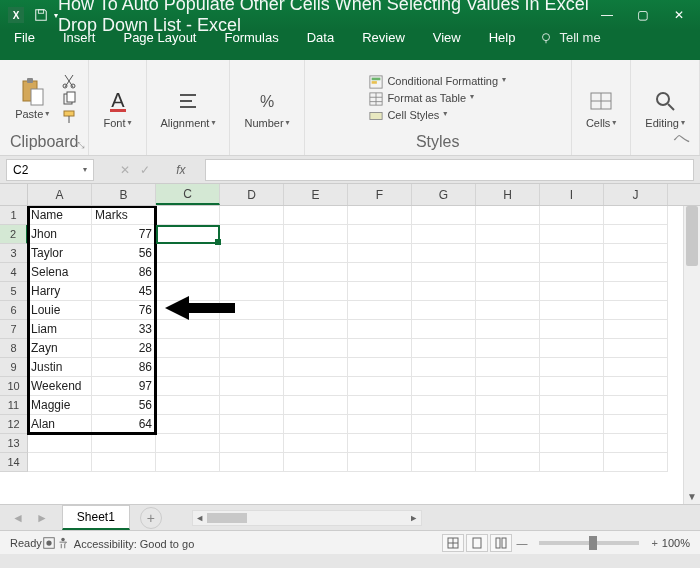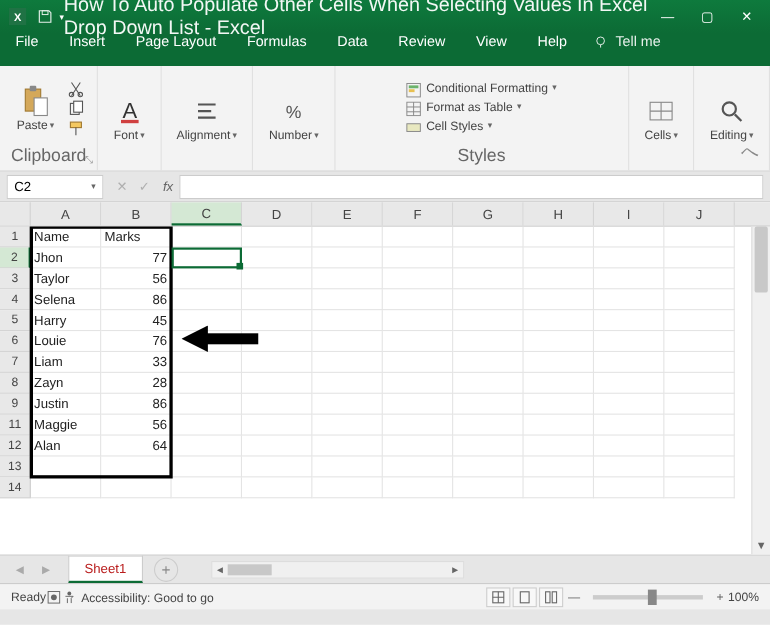--- a/index.html
+++ b/index.html
@@ -28,21 +28,21 @@
     .big-btn .lbl { display: flex; align-items: center; gap: 2px; }
     .mini-col { display: flex; flex-direction: column; gap: 3px; font-size: 11px; color: #444; }
     .mini-item { display: flex; align-items: flex-start; gap: 4px; cursor: pointer; white-space: nowrap; }
     .mini-item .mico { width: 14px; height: 14px; }
     .dropdown-arrow { font-size: 8px; color: #666; }
     .ribbon-collapse { position: absolute; right: 10px; bottom: 6px; color: #888; cursor: pointer; }
     .launcher { font-size: 9px; color: #888; position: absolute; bottom: 4px; right: 4px; }
     .paste-side { display: flex; flex-direction: column; gap: 2px; margin-left: 4px; }
     .paste-side .pico { width: 16px; height: 16px; }
     
-    .formula-bar { height: 28px; background: #e6e6e6; border-bottom: 1px solid #ccc; display: flex; align-items: center; padding: 3px 6px; gap: 6px; }
+    .formula-bar { height: 28px; background: #e6e6e6; border-bottom: 1px solid #ccc; display: flex; align-items: center; padding: 3px 6px; gap: 20px; }
     .name-box { width: 88px; height: 22px; background: white; border: 1px solid #ccc; font-size: 12px; padding: 2px 6px; display: flex; align-items: center; justify-content: space-between; }
     .fb-btns { display: flex; gap: 10px; color: #b0b0b0; font-size: 12px; padding: 0 6px; }
     .fx-label { font-style: italic; font-size: 12px; color: #666; }
     .fb-input { flex: 1; height: 22px; background: white; border: 1px solid #ccc; }
     
     .grid-area { height: 320px; background: white; position: relative; display: flex; flex-direction: column; }
     .col-headers { display: flex; height: 22px; background: #e8e8e8; border-bottom: 1px solid #ccc; }
     .corner { width: 28px; border-right: 1px solid #ccc; background: #e8e8e8; }
     .col-h { width: 64px; border-right: 1px solid #d4d4d4; display: flex; align-items: center; justify-content: center; font-size: 12px; color: #444; background: #e8e8e8; }
     .col-h.sel { background: #d4e8d4; border-bottom: 2px solid #0c6b35; }
@@ -55,21 +55,21 @@
     .thick-border { position: absolute; border: 3px solid black; pointer-events: none; }
     .sel-cell { position: absolute; border: 2px solid #0c6b35; background: rgba(255,255,255,0.01); pointer-events: none; }
     .sel-handle { position: absolute; width: 6px; height: 6px; background: #0c6b35; bottom: -3px; right: -3px; }
     .arrow-annot { position: absolute; }
     .vscroll { position: absolute; right: 0; top: 22px; bottom: 0; width: 17px; background: #f0f0f0; border-left: 1px solid #ddd; }
     .vscroll .thumb { position: absolute; top: 0; left: 2px; right: 2px; height: 60px; background: #c8c8c8; border-radius: 2px; }
     .vscroll .arrow-down { position: absolute; bottom: 2px; left: 0; right: 0; text-align: center; font-size: 10px; color: #666; }
     
     .sheet-tabs { height: 26px; background: #e6e6e6; border-top: 1px solid #ccc; display: flex; align-items: center; padding: 0 6px; font-size: 12px; }
     .st-nav { color: #aaa; padding: 0 6px; cursor: pointer; }
-    .sheet-tab { padding: 4px 14px; background: white; border: 1px solid #ccc; border-bottom: 2px solid #0c6b35; cursor: pointer; margin-left: 8px; color: #b91c1c; }
+    .sheet-tab { padding: 4px 14px; background: white; border: 1px solid #ccc; border-bottom: 2px solid #0c6b35; cursor: pointer; margin-left: 8px; color: #000000; }
     .add-sheet { width: 22px; height: 22px; border: 1px solid #ccc; border-radius: 50%; display: flex; align-items: center; justify-content: center; margin-left: 10px; color: #888; cursor: pointer; font-size: 14px; }
     .hscroll { flex: 1; margin-left: 30px; height: 16px; background: #f0f0f0; border: 1px solid #ddd; position: relative; max-width: 230px; }
     .hscroll .hthumb { position: absolute; left: 14px; top: 2px; bottom: 2px; width: 40px; background: #c8c8c8; }
     .hscroll .harr { position: absolute; top: 0; bottom: 0; width: 14px; display: flex; align-items: center; justify-content: center; font-size: 9px; color: #666; }
     
     .statusbar { height: 24px; background: #f3f3f3; border-top: 1px solid #ccc; display: flex; align-items: center; padding: 0 10px; font-size: 11px; color: #444; }
     .statusbar .spacer { flex: 1; }
     .view-btns { display: flex; gap: 2px; }
     .view-btn { width: 22px; height: 18px; border: 1px solid #ccc; background: #f8f8f8; display: flex; align-items: center; justify-content: center; cursor: pointer; }
     .zoom-slider { width: 100px; height: 4px; background: #ccc; position: relative; margin: 0 8px; }
@@ -408,20 +408,33 @@
         <div class="cell"></div>
         <div class="cell"></div>
         <div class="cell"></div>
         <div class="cell"></div>
         <div class="cell"></div>
       </div>
       <div class="row">
         <div class="row-h">9</div>
         <div class="cell">Justin</div>
         <div class="cell num">86</div>
+        <div class="cell"></div>
+        <div class="cell"></div>
+        <div class="cell"></div>
+        <div class="cell"></div>
+        <div class="cell"></div>
+        <div class="cell"></div>
+        <div class="cell"></div>
+        <div class="cell"></div>
+      </div>
+      <div class="row">
+        <div class="row-h">10</div>
+        <div class="cell">Weekend</div>
+        <div class="cell num">97</div>
         <div class="cell"></div>
         <div class="cell"></div>
         <div class="cell"></div>
         <div class="cell"></div>
         <div class="cell"></div>
         <div class="cell"></div>
         <div class="cell"></div>
         <div class="cell"></div>
       </div>
       <div class="row">

